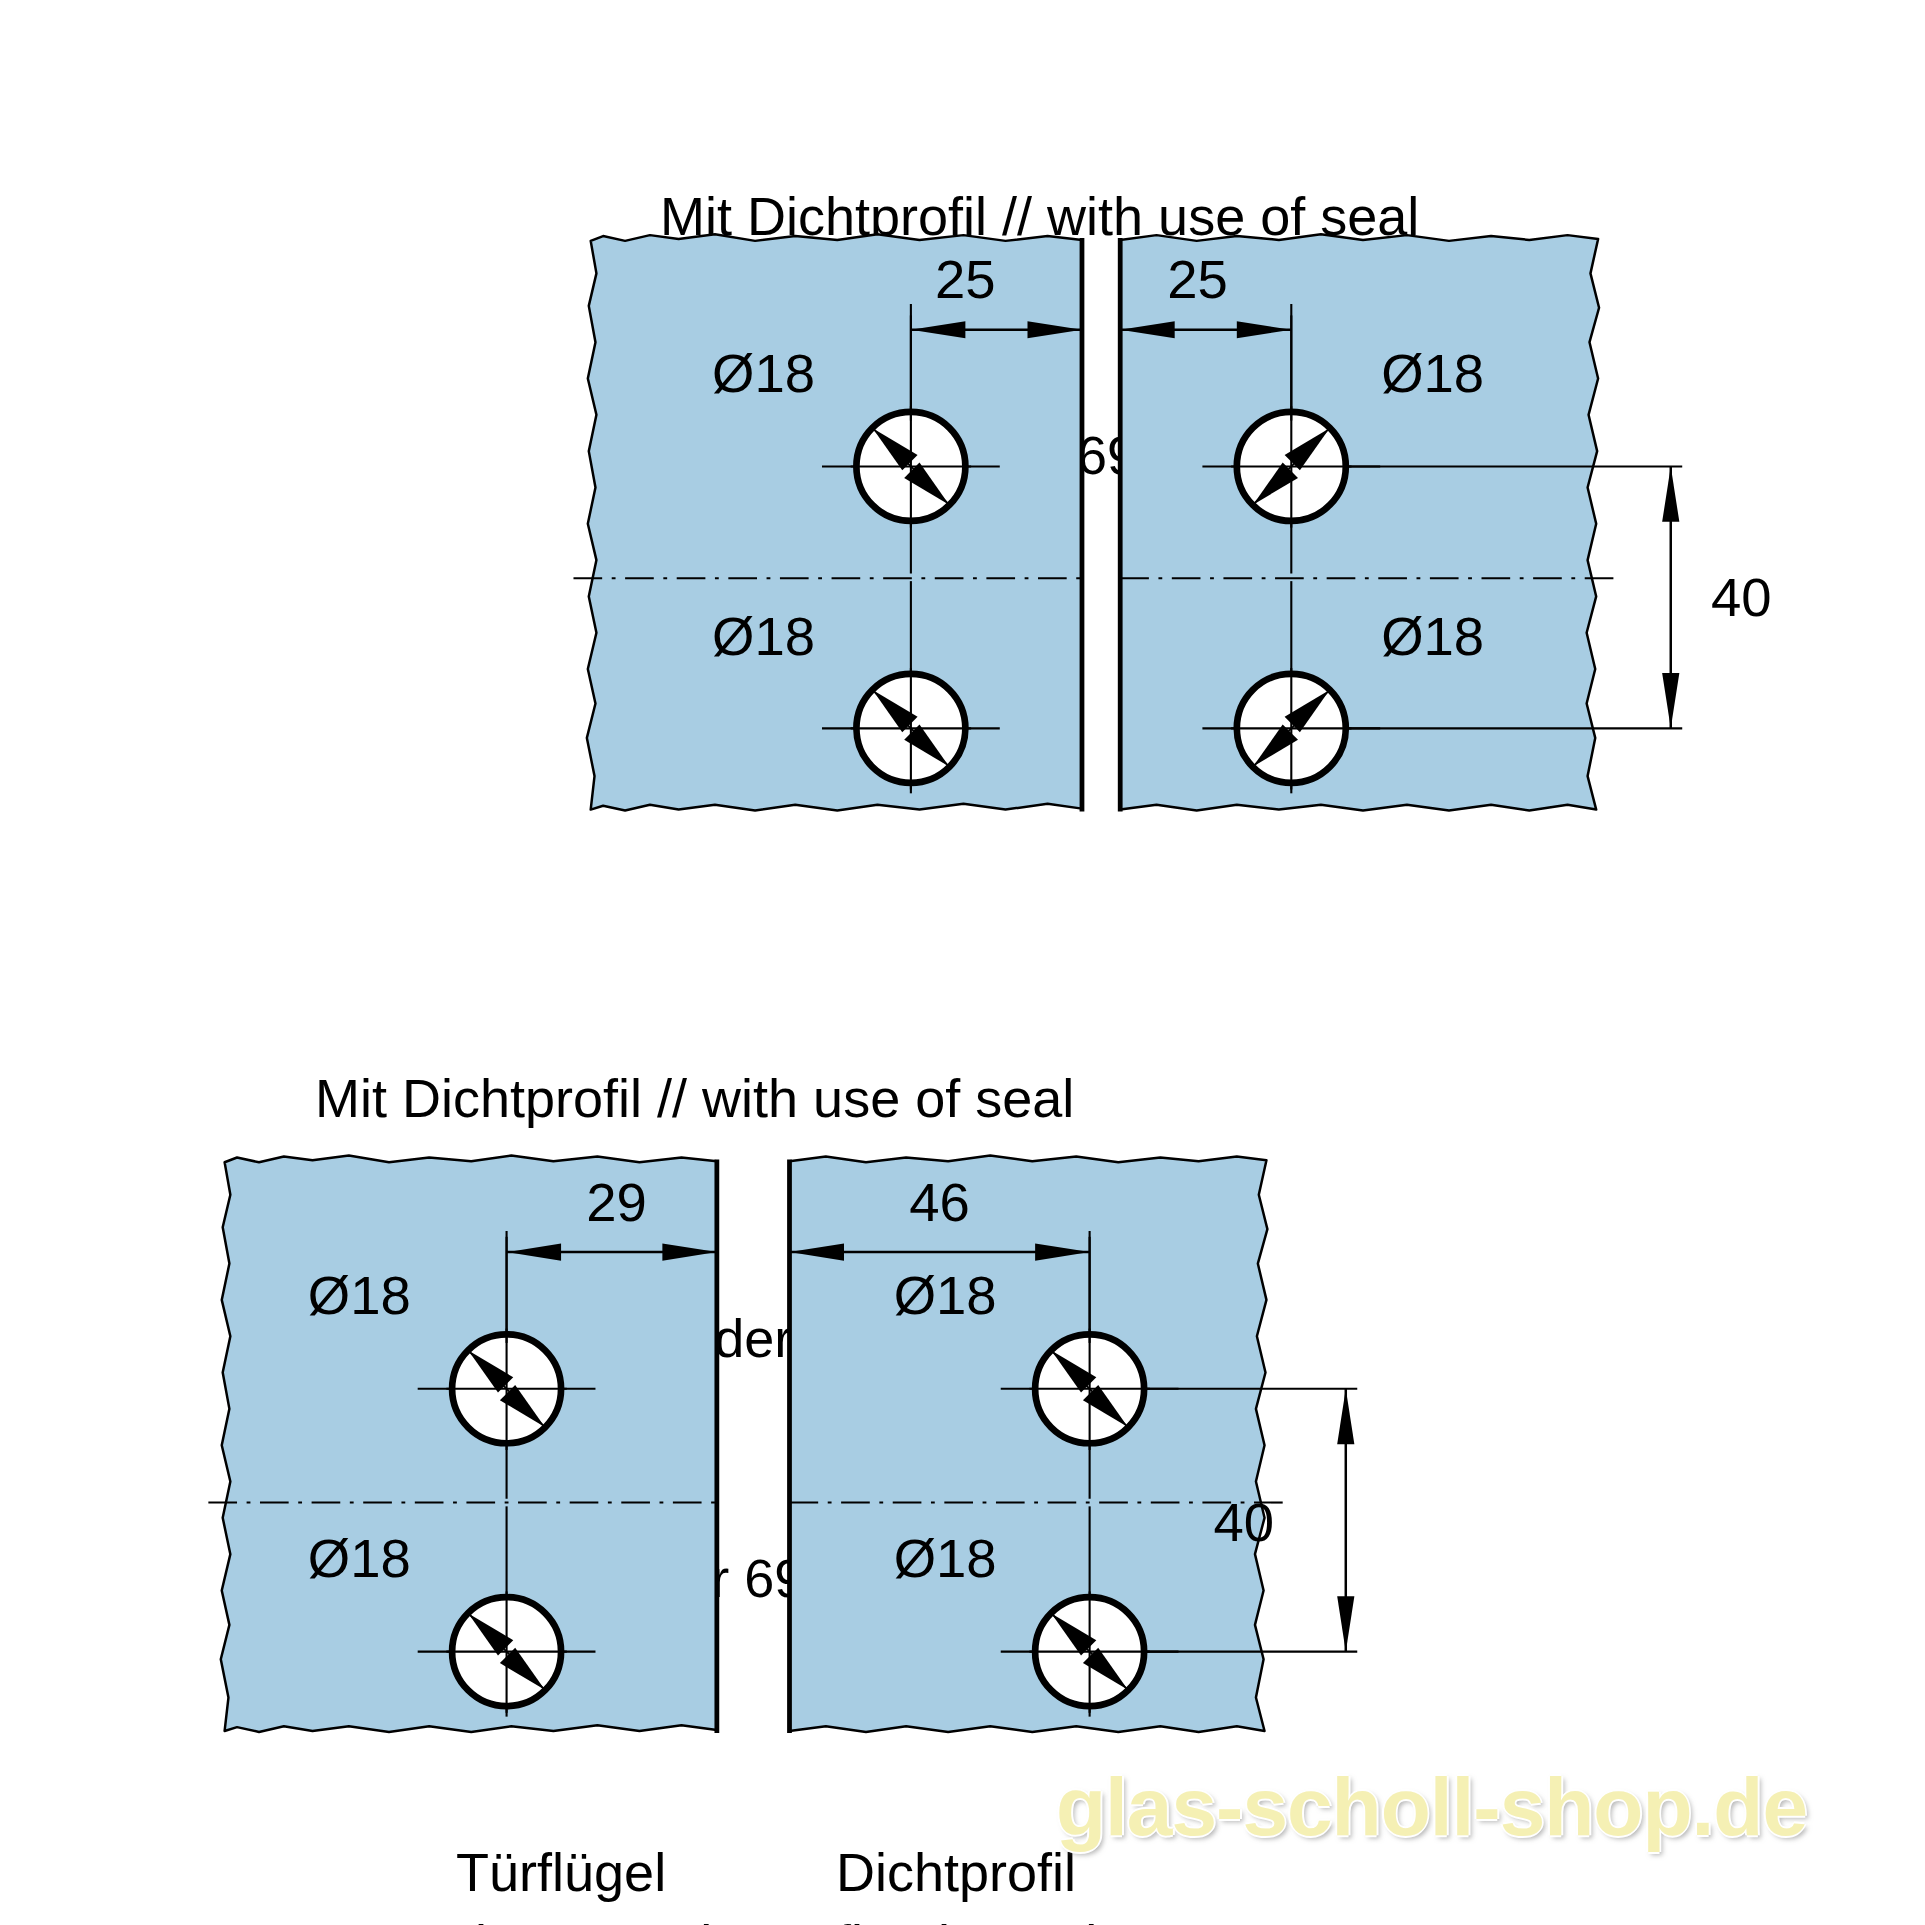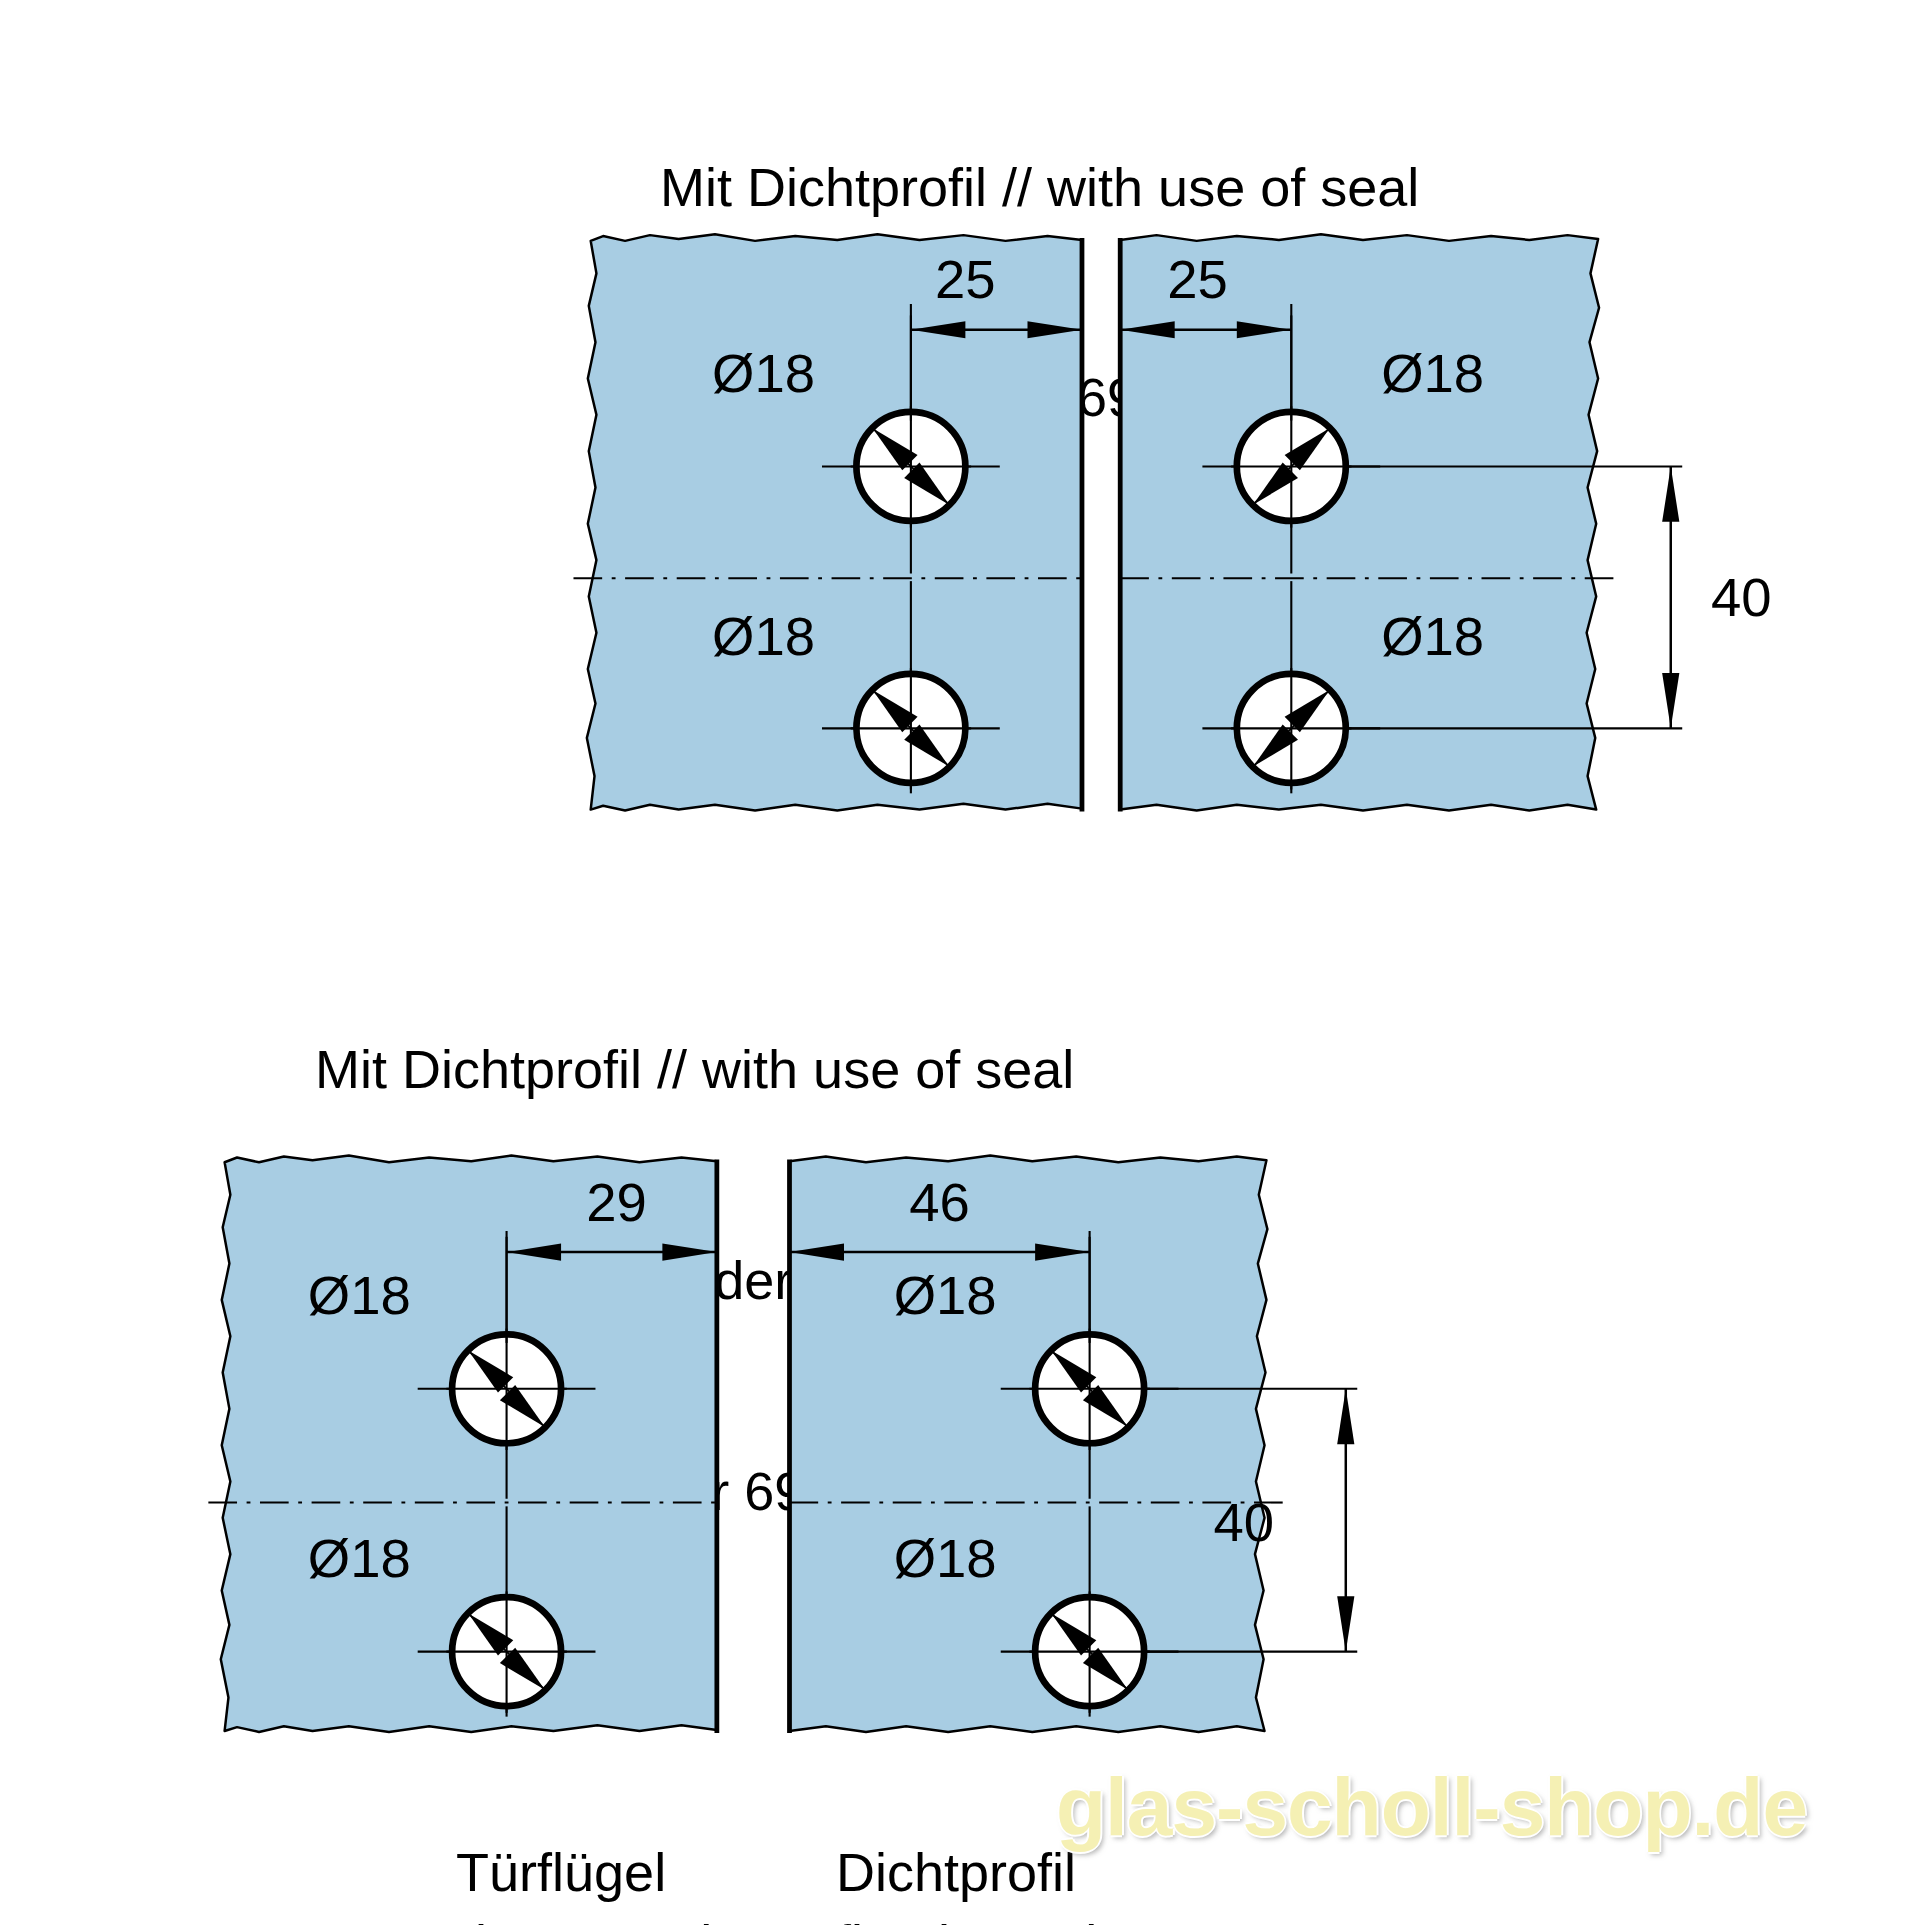--- a/index.html
+++ b/index.html
@@ -31,21 +31,21 @@
     top: 11.5px;
     font-size: 54px;
     text-align: left;
   }
   #title-bottom {
     left: 315px;
     top: 894px;
     font-size: 54px;
     text-align: left;
   }
-  .titleblock .ln { display: block; }
+  .titleblock .ln { display: block; margin-top: 29px; }
 
   
   #draw {
     position: absolute;
     left: 0; top: 0;
     width: 1925px; height: 1925px;
   }
 
   
   .caption {

